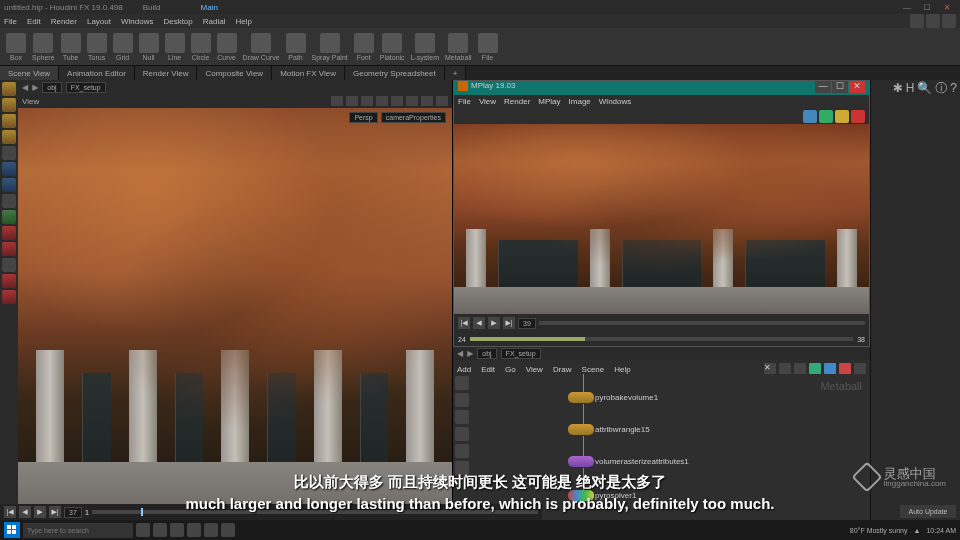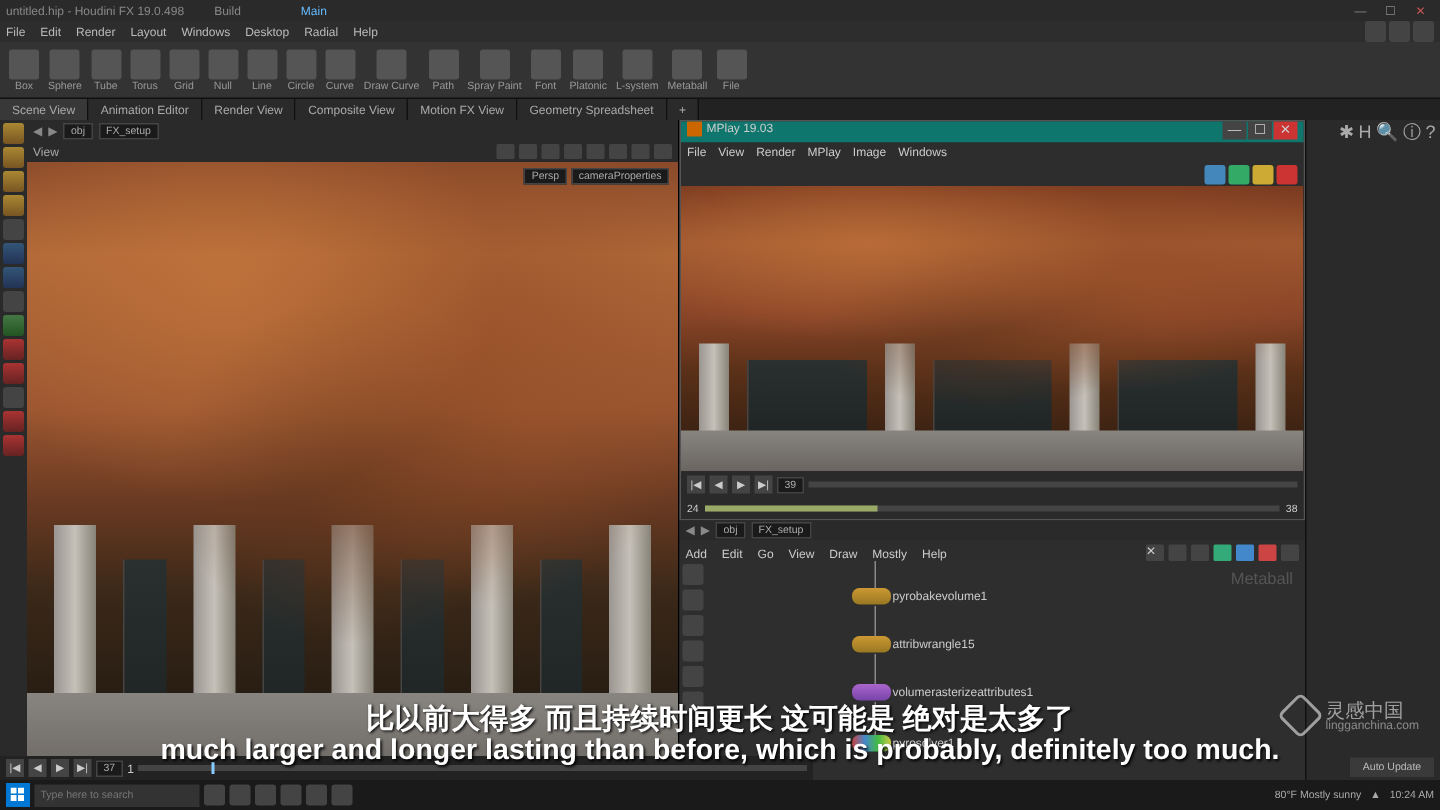--- a/index.html
+++ b/index.html
@@ -71,21 +71,21 @@
 .wire{position:absolute;background:#888;width:1px}
 .paramcol{width:90px;background:#2a2a2a;border-left:1px solid #111;display:flex;flex-direction:column}
 .param-head{height:16px;display:flex;align-items:center;justify-content:flex-end;padding:0 3px;gap:3px}
 .param-head span{font-size:12px;color:#aaa}
 .taskbar{position:absolute;bottom:0;left:0;right:0;height:20px;background:#1a1a1a;display:flex;align-items:center;padding:0 4px;gap:3px;font-size:8px;color:#aaa}
 .taskbar .winbtn{width:16px;height:16px;background:#0078d4;display:flex;align-items:center;justify-content:center}
 .taskbar .search{width:110px;height:15px;background:#333;padding:0 4px;display:flex;align-items:center;color:#777;font-size:7px}
 .taskbar .tray{margin-left:auto;display:flex;align-items:center;gap:6px;font-size:7px}
 .timeline{height:16px;background:#222;display:flex;align-items:center;padding:0 4px;gap:3px;font-size:8px;width:542px;position:absolute;bottom:20px;left:0}
 .autobtn{position:absolute;right:4px;bottom:22px;width:56px;height:13px;background:#3a3a3a;font-size:7px;display:flex;align-items:center;justify-content:center;color:#bbb}
-.subtitle{position:absolute;left:0;right:0;text-align:center;color:#fff;font-size:19px;text-shadow:1px 1px 2px #000;font-weight:bold;pointer-events:none}
+.subtitle{position:absolute;left:0;right:0;text-align:center;color:#fff;font-size:15px;text-shadow:1px 1px 2px #000;font-weight:bold;pointer-events:none}
 .sub1{bottom:48px}
 .sub2{bottom:28px}
 .watermark{position:absolute;right:14px;bottom:52px;color:rgba(255,255,255,0.55);font-size:13px;display:flex;align-items:center;gap:6px;pointer-events:none}
 .watermark .wlogo{width:22px;height:22px;border:2px solid rgba(255,255,255,0.55);border-radius:4px;transform:rotate(45deg)}
 .watermark .wtxt{display:flex;flex-direction:column;line-height:1}
 .watermark .wtxt .w2{font-size:8px;opacity:0.8}
 .dropdown{background:#1a1a1a;border:1px solid #444;padding:1px 4px;font-size:7px;color:#aaa}
 </style>
 </head>
 <body>
@@ -320,21 +320,21 @@
         <span class="patharrow">▶</span>
         <span class="dropdown">obj</span>
         <span class="dropdown">FX_setup</span>
       </div>
       <div class="net-menu">
         <span>Add</span>
         <span>Edit</span>
         <span>Go</span>
         <span>View</span>
         <span>Draw</span>
-        <span>Mostly</span>
+        <span>Scene</span>
         <span>Help</span>
         <div class="neticons">
           <span>✕</span>
           <span></span>
           <span></span>
           <span class="c1"></span>
           <span class="c2"></span>
           <span class="c3"></span>
           <span></span>
         </div>

